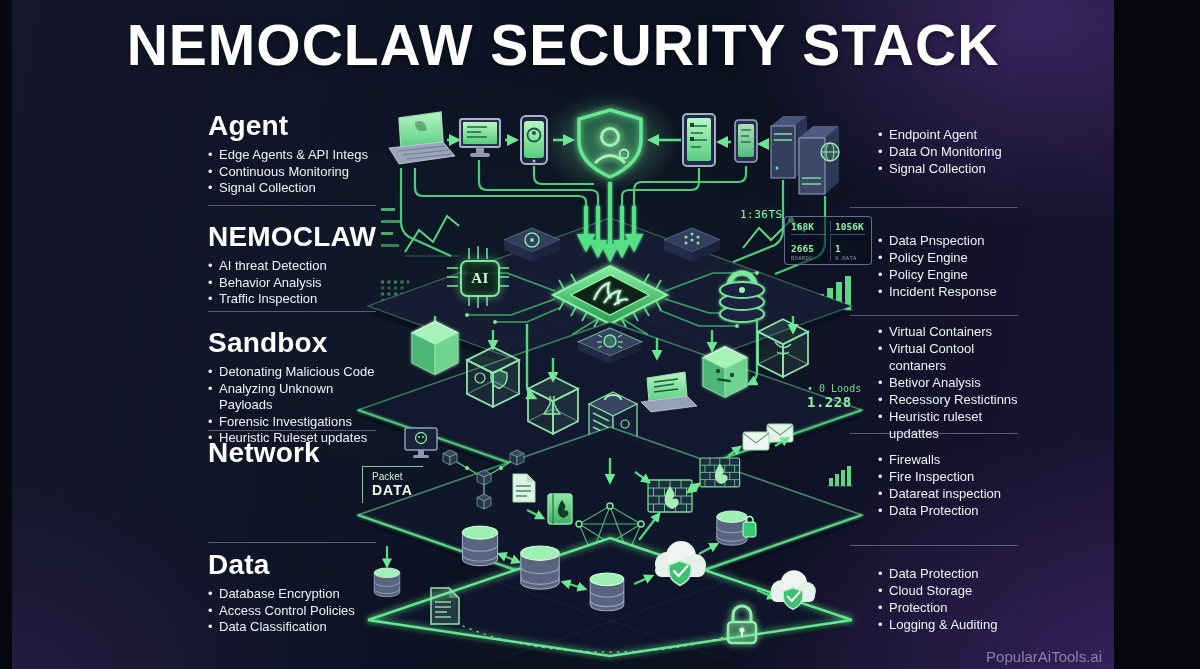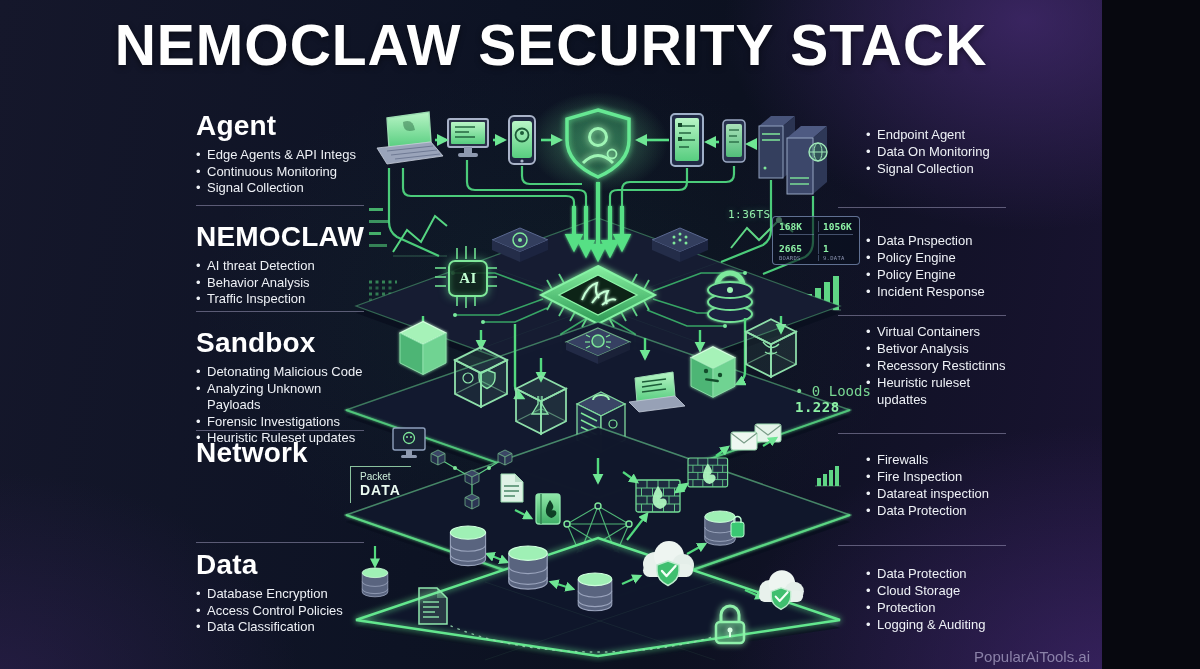--- a/index.html
+++ b/index.html
@@ -5,20 +5,21 @@
   html,body{margin:0;padding:0;background:#07080f;}
   .canvas{
     position:relative;width:1102px;height:669px;overflow:hidden;
     font-family:"Liberation Sans",sans-serif;
     background:
       radial-gradient(430px 300px at 93% 3%, rgba(88,52,140,.55), transparent 70%),
       radial-gradient(520px 340px at 100% 100%, rgba(80,46,132,.5), transparent 72%),
       radial-gradient(430px 300px at 0% 102%, rgba(58,36,98,.42), transparent 70%),
       radial-gradient(480px 340px at 50% 48%, rgba(38,110,76,.10), transparent 75%),
       linear-gradient(100deg,#15172b 0%,#0d1324 42%,#0c1120 62%,#191331 100%);
+    margin-left: 12px;
   }
   .title{
     position:absolute;top:12px;left:0;width:100%;margin:0;text-align:center;
     color:#ffffff;font-size:57px;font-weight:800;letter-spacing:1px;
     text-shadow:0 2px 6px rgba(0,0,0,.45);
   }
   .diagram{position:absolute;left:335px;top:90px;width:530px;height:575px;}
   .sec{position:absolute;}
   .sec h2{margin:0 0 5px 0;color:#ffffff;font-weight:700;font-size:28px;letter-spacing:.2px;}
   .sec ul{list-style:none;margin:0;padding:0;}
@@ -47,21 +48,21 @@
     position:absolute;left:772px;top:216px;width:74px;padding:4px 6px 3px 6px;
     border:1px solid rgba(125,145,185,.75);border-radius:4px;background:rgba(9,15,30,.6);
     display:grid;grid-template-columns:1fr 1fr;column-gap:4px;row-gap:1px;
     font-family:"DejaVu Sans Mono",monospace;
   }
   .stats .sv{color:#8df2a6;font-size:9.5px;font-weight:700;white-space:nowrap;}
   .stats .mid{border-top:1px solid rgba(125,145,185,.5);padding-top:8px;margin-top:1px;}
   .stats .sc{color:#8a93b0;font-size:5.5px;letter-spacing:.3px;white-space:nowrap;}
   .stats .rcol{border-left:1px solid rgba(125,145,185,.45);padding-left:4px;}
   .loads{position:absolute;left:795px;top:383px;text-align:left;font-family:"DejaVu Sans Mono",monospace;}
-  .loads .l1{color:#79d893;font-size:14px;}
+  .loads .l1{color:#79d893;font-size:10px;}
   .loads .l2{color:#8df2a6;font-size:14px;font-weight:700;letter-spacing:.5px;}
   .packet{
     position:absolute;left:350px;top:466px;padding:4px 10px 5px 9px;
     border-left:1.5px solid rgba(160,225,180,.85);border-top:1.5px solid rgba(160,225,180,.85);
   }
   .packet .p1{color:#cdeeda;font-size:10px;}
   .packet .p2{color:#eafaf0;font-size:14px;font-weight:700;letter-spacing:1px;}
   .watermark{position:absolute;right:12px;bottom:4px;color:#9b93b8;font-size:15px;opacity:.85;}
 </style>
 </head>
@@ -661,20 +662,21 @@
     <ul>
       <li>Data Pnspection</li>
       <li>Policy Engine</li>
       <li>Policy Engine</li>
       <li>Incident Response</li>
     </ul>
   </section>
   <section class="sec right-sec" style="top:323px">
     <ul>
       <li>Virtual Containers</li>
+      <li>Virtual Contool contaners</li>
       <li>Betivor Analysis</li>
       <li>Recessory Restictinns</li>
       <li>Heuristic ruleset updattes</li>
     </ul>
   </section>
   <section class="sec right-sec" style="top:451px">
     <ul>
       <li>Firewalls</li>
       <li>Fire Inspection</li>
       <li>Datareat inspection</li>

